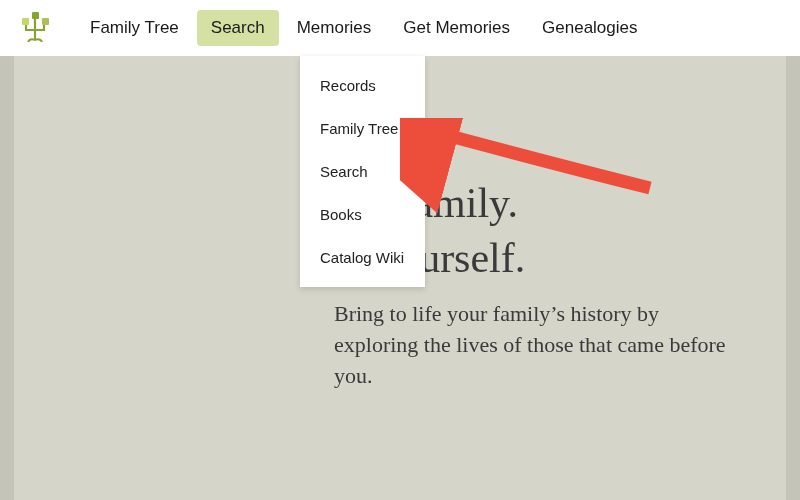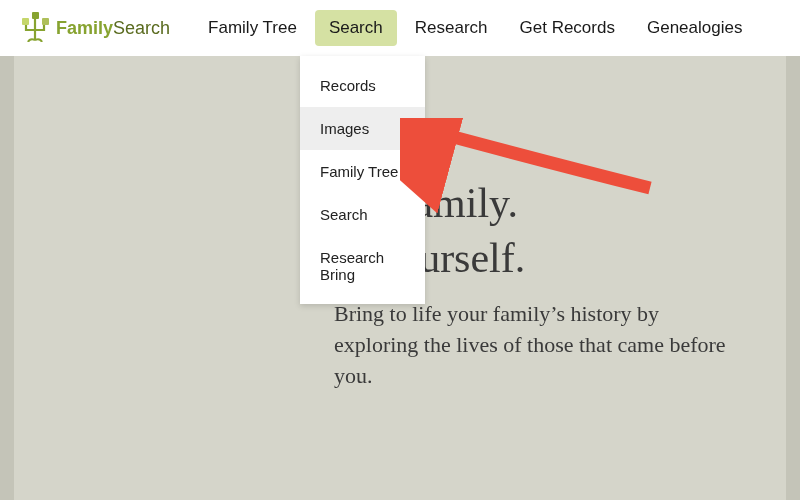--- a/index.html
+++ b/index.html
@@ -104,45 +104,44 @@
   <div class="logo">
     <span>
       <svg viewBox="0 0 32 32">
         <rect x="12" y="2" width="7" height="7" fill="#87a330" rx="1"></rect>
         <rect x="2" y="8" width="7" height="7" fill="#c5d66b" rx="1"></rect>
         <rect x="22" y="8" width="7" height="7" fill="#aebf5a" rx="1"></rect>
         <path d="M15 9 L15 20 M6 15 L6 20 L24 20 L24 15 M15 20 L15 30" stroke="#87a330" stroke-width="2.2" fill="none"></path>
         <path d="M15 30 Q10 28 8 32 M15 30 Q20 28 22 32" stroke="#87a330" stroke-width="2" fill="none"></path>
       </svg>
     </span>
-    <span class="logo-text"><span class="fam">Family</span><span class="srch">Search</span></span>
   </div>
   <div class="nav">
     <div class="nav-item">Family Tree</div>
     <div class="nav-item active">Search</div>
-    <div class="nav-item">Research</div>
-    <div class="nav-item">Get Records</div>
+    <div class="nav-item">Memories</div>
+    <div class="nav-item">Get Memories</div>
     <div class="nav-item">Genealogies</div>
   </div>
 </div>
 
 <div class="hero">
   <div class="hero-title">
     <span>our family.</span><br>
     <span>er yourself.</span>
   </div>
   <div class="hero-sub">Bring to life your family’s history by exploring the lives of those that came before you.</div>
 </div>
 
 <div class="dropdown">
   <div class="dropdown-item">Records</div>
-  <div class="dropdown-item hover">Images</div>
   <div class="dropdown-item">Family Tree</div>
   <div class="dropdown-item">Search</div>
-  <div class="dropdown-item">Research Bring</div>
+  <div class="dropdown-item">Books</div>
+  <div class="dropdown-item">Catalog Wiki</div>
 </div>
 
 <div class="arrow">
   <svg width="260" height="95" viewBox="0 0 260 95">
     <defs>
       <marker id="ah" markerWidth="12" markerHeight="12" refX="3" refY="6" orient="auto">
         <path d="M0,0 L12,6 L0,12 Z" fill="#ed4e3b"></path>
       </marker>
     </defs>
     <path d="M250,70 Q150,45 20,10" stroke="#ed4e3b" stroke-width="13" fill="none" marker-end="url(#ah)"></path>

